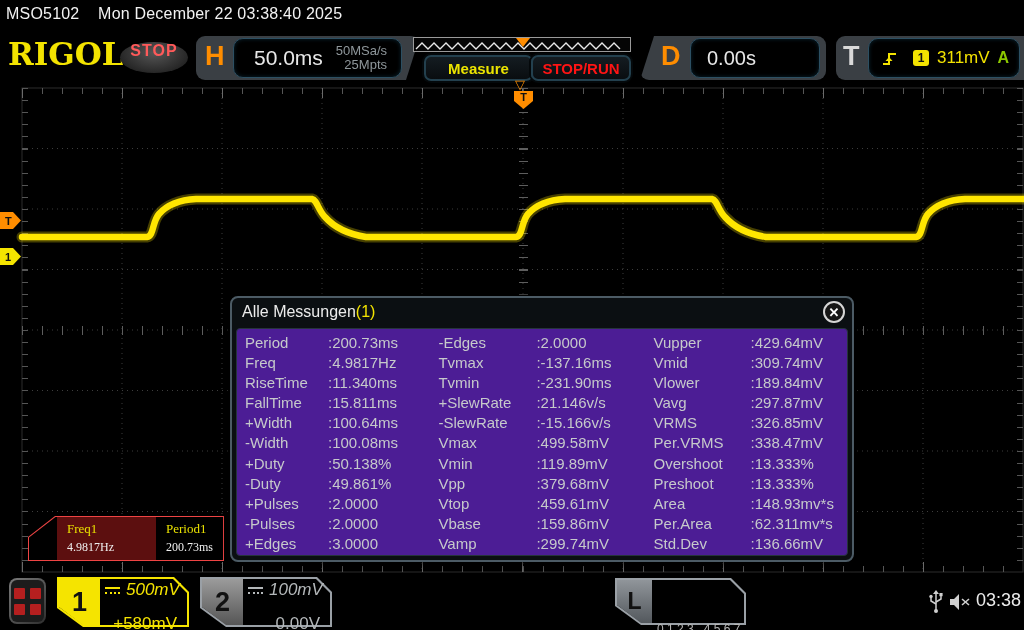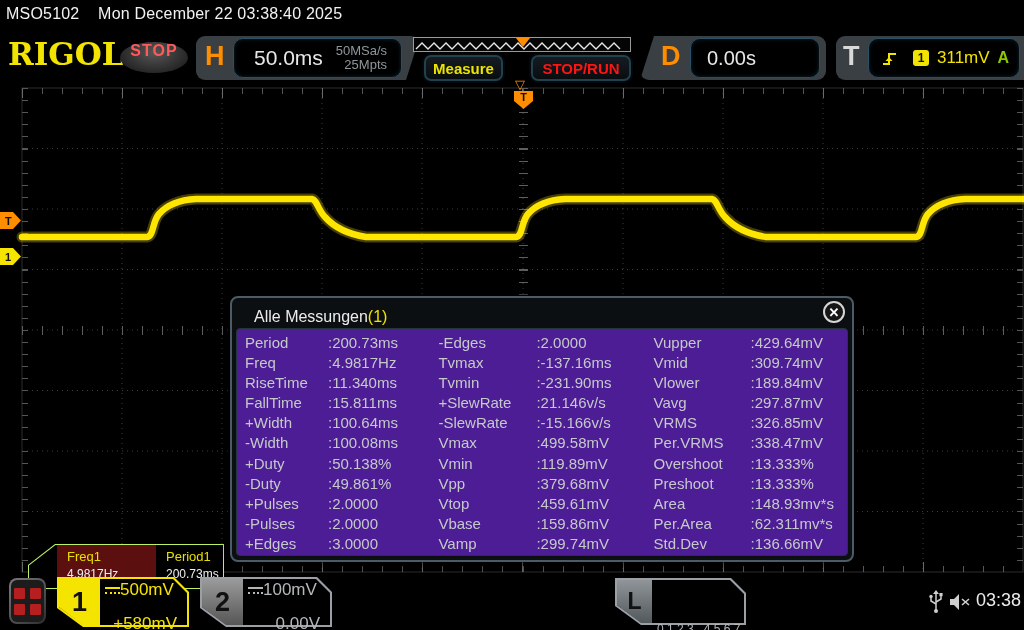--- a/index.html
+++ b/index.html
@@ -31,21 +31,21 @@
   .h-box .rates{text-align:right;color:#8f979b;font-size:13px;line-height:14px;margin-right:14px;}
 
   .memstrip{left:413px;top:37px;width:218px;height:15px;background:#050505;border:1px solid #9a9a9a;}
   .mem-tri{left:516px;top:38px;width:0;height:0;border-left:7px solid transparent;
      border-right:7px solid transparent;border-top:9px solid #ff8d00;}
 
   .hbtn{position:absolute;height:26px;border-radius:7px;border:2px solid #23404e;
      background:linear-gradient(#141c21,#090d10);box-shadow:0 0 0 2px #04080a;
      display:flex;align-items:center;justify-content:center;font-weight:bold;font-size:15px;
      font-family:"Liberation Sans",sans-serif;cursor:pointer;}
-  .btn-measure{left:424px;top:55px;width:79px;color:#ece400;text-align:center;}
+  .btn-measure{left:424px;top:55px;width:109px;color:#ece400;text-align:center;}
   .btn-stoprun{left:531px;top:55px;width:100px;color:#ff1414;}
 
   .d-panel{left:640px;top:36px;width:186px;height:44px;background:#3a3f44;border-radius:9px;
      clip-path:polygon(14px 0,100% 0,100% 100%,0 100%);}
   .d-panel .panel-letter{left:21px;color:#ff8d00;}
   .d-box{left:50px;top:2px;right:6px;bottom:2px;}
   .d-box .dv{color:#e8e8e8;font-size:20px;margin-left:16px;}
 
   .t-panel{left:836px;top:36px;width:188px;height:44px;background:#3a3f44;border-radius:9px 0 0 9px;}
   .t-panel .panel-letter{left:7px;color:#d9d9d9;}
@@ -81,35 +81,35 @@
      clip-path:polygon(0 0,62% 0,100% 50%,62% 100%,0 100%);
      font-size:11px;font-weight:bold;color:#111;justify-content:flex-start;padding-left:5px;}
   .mark-trig-level{left:0;top:212px;background:#ff8d00;}
   .mark-ch1{left:0;top:248px;background:#f5e400;}
   .mark-trig-pos{left:514px;top:91px;width:19px;height:18px;background:#ff8d00;
      clip-path:polygon(0 0,100% 0,100% 55%,50% 100%,0 55%);
      display:flex;justify-content:center;font-size:11px;font-weight:bold;color:#111;}
   .mark-trig-pos-outline{left:515px;top:77px;color:#ff8d00;font-size:13px;}
 
   
-  .readout{left:28px;top:544px;width:196px;height:45px;background:#bef264;
-     clip-path:polygon(27px 0,100% 0,100% 100%,0 100%,0 21px);}
+  .readout{left:28px;top:516px;width:196px;height:45px;background:#ef4444;
+     clip-path:polygon(27px 0,100% 0,100% 100%,0 100%,0 21px);font-family:Liberation Serif, serif;}
   .readout-in{position:absolute;left:1px;top:1px;right:1px;bottom:1px;background:#000;
      clip-path:polygon(26.5px 0,100% 0,100% 100%,0 100%,0 20.5px);}
   .rcell{position:absolute;top:0;bottom:0;padding:4px 0 0 10px;}
   .rcell .rlab{font-size:13px;color:#e8e000;}
   .rcell .rval{font-size:12px;color:#f0f0f0;margin-top:3px;}
   .rcell1{left:28px;width:99px;background:#5c0f0f;}
   .rcell2{left:127px;width:68px;}
 
   
   .mpanel{left:230px;top:296px;width:624px;height:266px;background:#0b0f12;
      border:2px solid #4c5b65;border-radius:8px;box-shadow:0 0 10px #000;}
-  .mtitle{position:absolute;left:0;top:0;right:0;height:28px;display:flex;align-items:flex-end;
-     padding-left:22px;font-size:16px;color:#ececec;}
+  .mtitle{position:absolute;left:0;top:0;right:0;height:28px;display:flex;align-items:center;
+     padding-left:10px;font-size:16px;color:#ececec;}
   .mtitle .cnt{color:#f3e300;}
   .mclose{position:absolute;right:7px;top:3px;width:22px;height:22px;border-radius:50%;
      border:2px solid #d6d6d6;background:#161616;color:#fff;font-size:13px;font-weight:bold;
      display:flex;align-items:center;justify-content:center;cursor:pointer;}
   .mbody{position:absolute;left:4px;right:4px;top:30px;bottom:4px;background:#4c1d95;
      border:1px solid #26343c;border-radius:4px;display:flex;padding:5px 0 0 8px;}
   .mcol{display:flex;flex-direction:column;}
   .mcol1{width:196px;}.mcol2{width:218px;}.mcol3{width:196px;}
   .mrow{height:20.3px;display:flex;font-size:15px;color:#c6c9cb;white-space:pre;}
   .mcol1 .mlab{width:83px;}.mcol2 .mlab{width:98px;}.mcol3 .mlab{width:97px;}
@@ -125,21 +125,21 @@
   .chbadge{position:absolute;width:132px;height:50px;}
   .ch-outer{position:absolute;inset:0;
      clip-path:polygon(0 0,calc(100% - 15px) 0,100% 15px,100% 100%,26px 100%,0 calc(100% - 19px));}
   .ch-inner{position:absolute;inset:2px;background:#000;
      clip-path:polygon(0 0,calc(100% - 14px) 0,100% 14px,100% 100%,25px 100%,0 calc(100% - 18px));}
   .ch-tab{position:absolute;left:2px;top:2px;bottom:2px;width:41px;
      clip-path:polygon(0 0,100% 0,100% 100%,24px 100%,0 calc(100% - 18px));
      display:flex;align-items:center;justify-content:center;
      font-size:27px;font-weight:bold;color:#111;}
   .ch-txt{position:absolute;left:48px;top:3px;right:8px;bottom:3px;font-size:17px;}
-  .ch-row1{display:flex;align-items:center;gap:0;}
+  .ch-row1{display:flex;align-items:center;gap:6px;font-style:italic;}
   .ch-row2{text-align:right;margin-top:14px;padding-right:4px;}
   .coupling{width:15px;height:7px;border-top:2px solid;border-bottom:2px dotted;}
   .ch1{left:57px;top:577px;}
   .ch1 .ch-outer{background:#f5e400;}
   .ch1 .ch-tab{background:#f5e400;}
   .ch1 .ch-txt{color:#f5e400;}
   .ch1 .coupling{border-color:#f5e400;}
   .ch2{left:200px;top:577px;}
   .ch2 .ch-outer{background:#9aa0a6;}
   .ch2 .ch-tab{background:linear-gradient(#9b9b9b,#565656);}

